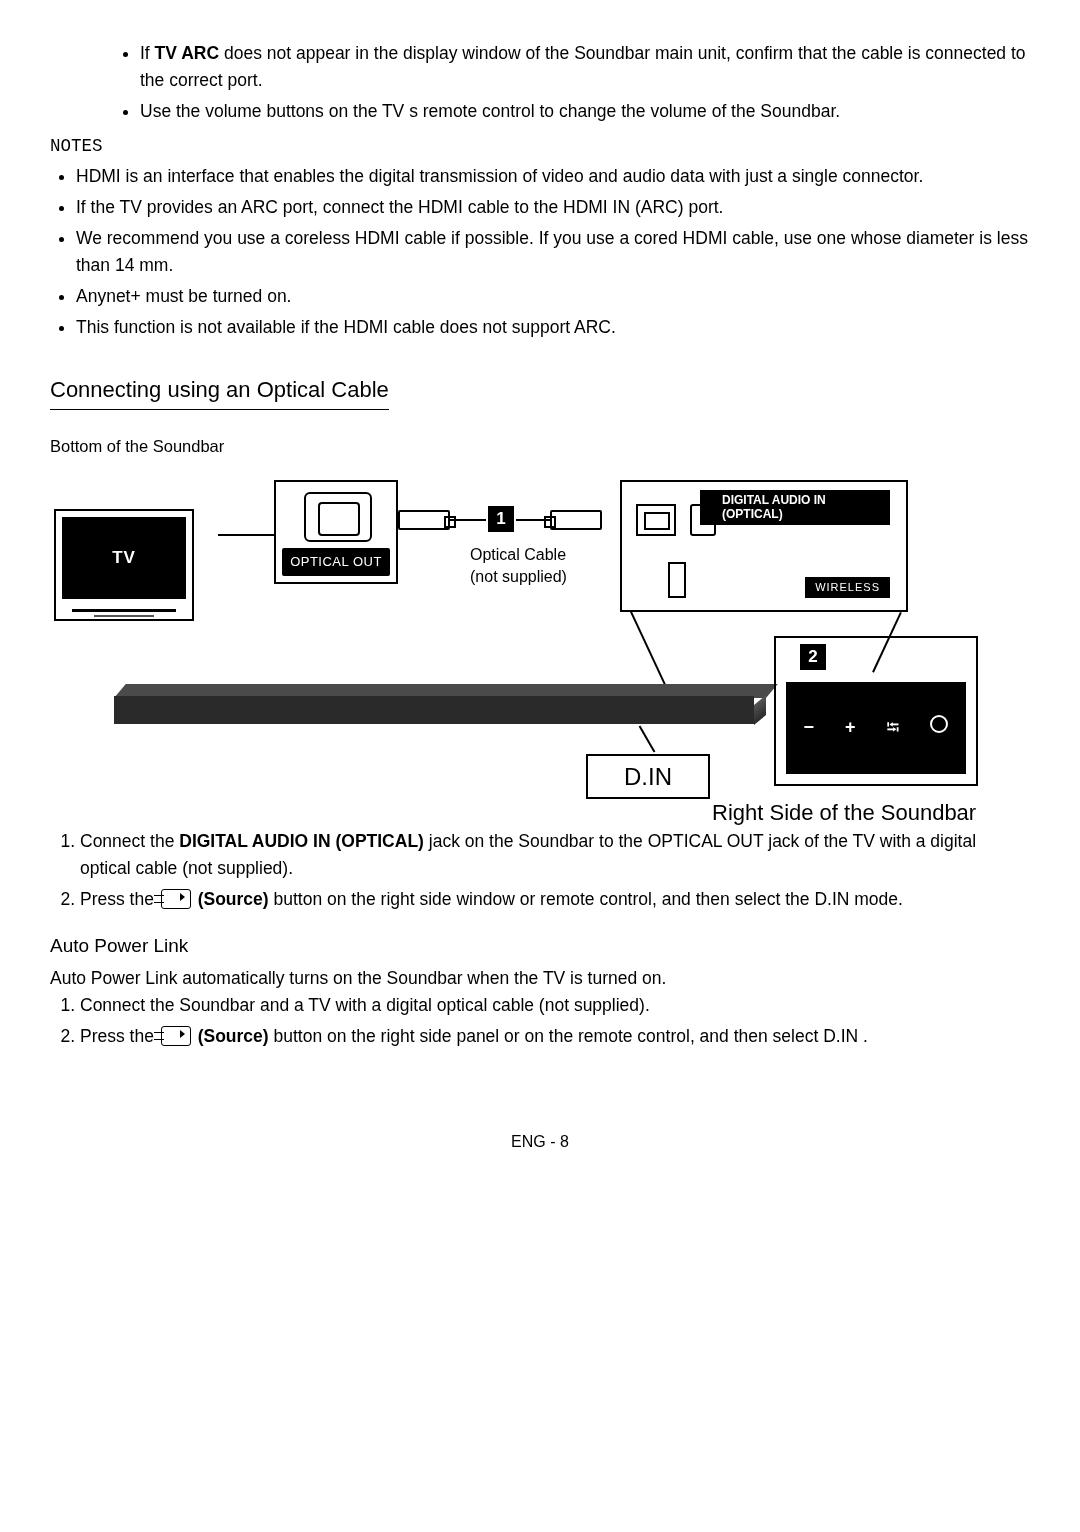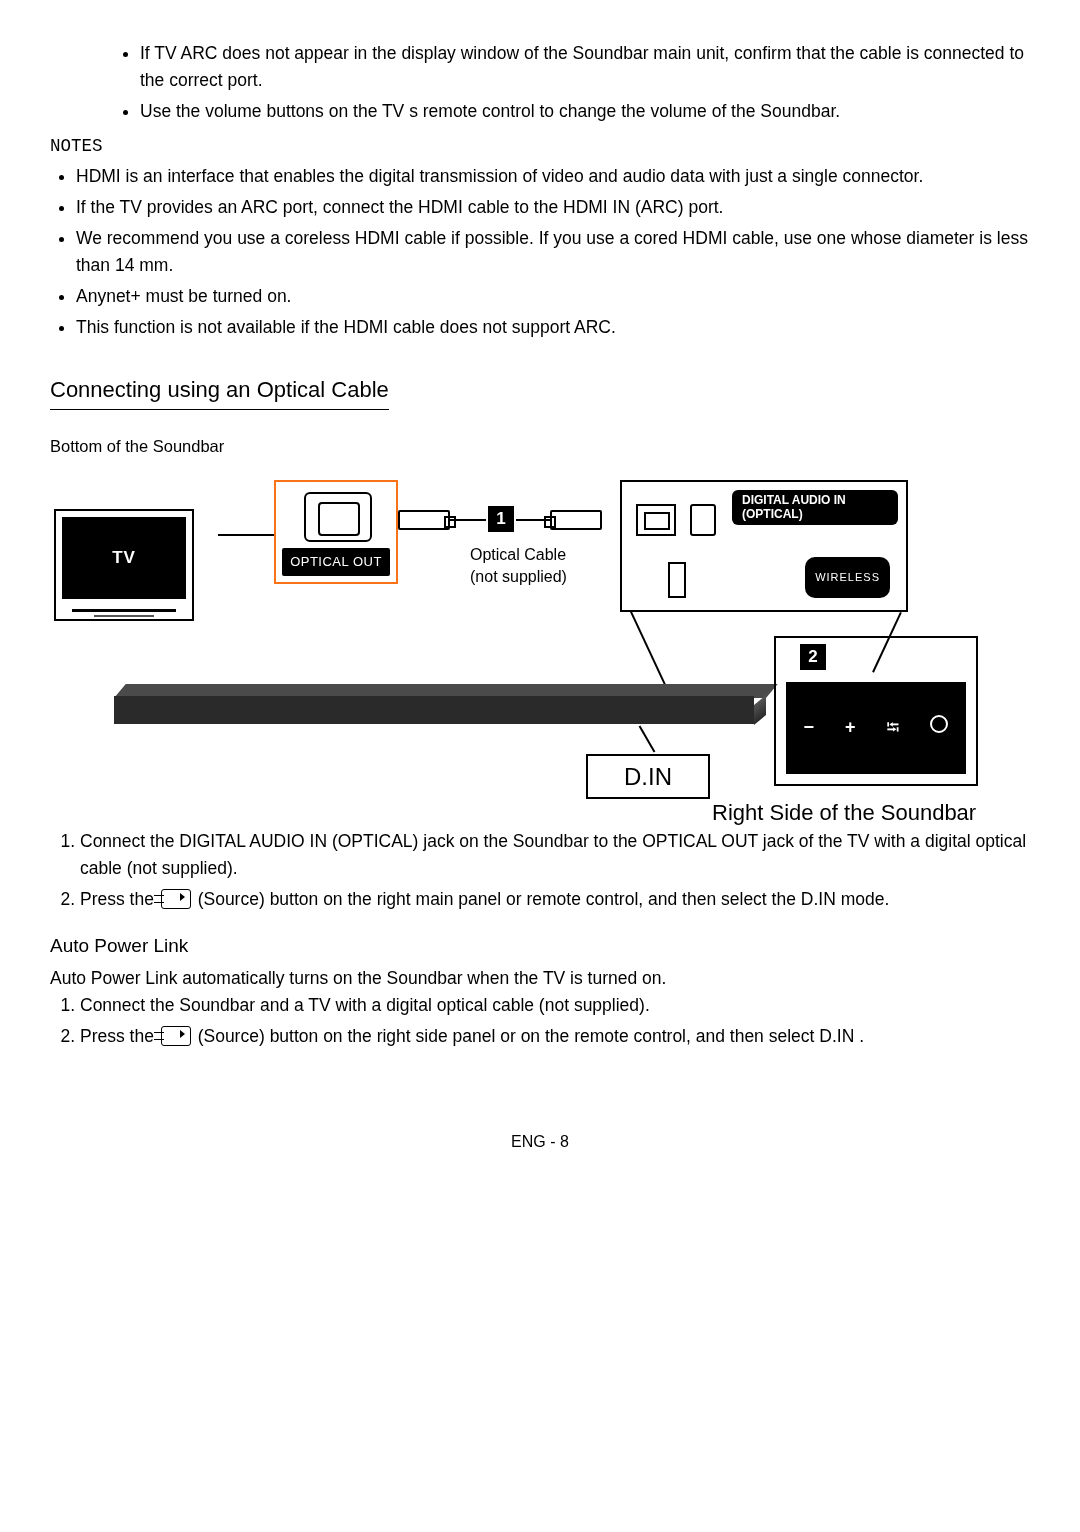--- a/index.html
+++ b/index.html
@@ -21,21 +21,21 @@
   .section-title {
     font-size: 22px;
     font-weight: 400;
     border-bottom: 1.5px solid #000;
     display: inline-block;
     padding-bottom: 2px;
     margin: 28px 0 24px 0;
   }
   .subheading { font-size: 19px; margin: 18px 0 4px 0; }
   .footer { text-align: center; margin-top: 80px; font-size: 16px; }
-  .bold-inline { font-weight: normal; text-align: right; }
+  .bold-inline { font-weight: bold; text-align: right; }
 
   
   .diagram-wrap { margin: 0 0 22px 0; }
   .label-bottom { padding-right: 290px; font-size: 16.5px; margin-bottom: 6px; }
   .diagram {
     position: relative;
     width: 940px;
     height: 340px;
     margin-bottom: 4px;
   }
@@ -74,21 +74,21 @@
   .zoom-line2 {
     position: absolute;
     left: 230px; top: 36px;
     width: 2px; height: 34px; background: #000;
   }
   
   .zoom {
     position: absolute;
     left: 224px; top: 14px;
     width: 124px; height: 104px;
-    border: 2px solid #f97316;
+    border: 2px solid #000000;
     box-sizing: border-box;
     background: #fff;
     text-decoration: underline;
   }
   .zoom-port {
     position: absolute;
     left: 28px; top: 10px;
     width: 68px; height: 50px;
     border: 2.5px solid #000; border-radius: 6px;
     box-sizing: border-box;
@@ -158,32 +158,32 @@
   .right-zoom {
     position: absolute;
     left: 570px; top: 14px;
     width: 288px; height: 132px;
     border: 2px solid #000;
     box-sizing: border-box;
     background: #fff;
   }
   .dai-box {
     position: absolute;
-    right: 8px; top: 8px;
+    right: 16px; top: 8px;
     width: 146px; background: #000; color: #fff;
     font-size: 12px; font-weight: bold;
-    padding: 3px 10px; line-height: 1.2;
-    border-radius: 6px;
+    padding: 3px 22px; line-height: 1.2;
+    border-radius: 0;
   }
   .wireless-box {
     position: absolute;
     right: 16px; bottom: 12px;
     background: #000; color: #fff;
-    font-size: 11px; padding: 12px 10px;
-    border-radius: 10px; letter-spacing: 1px;
+    font-size: 11px; padding: 2px 10px;
+    border-radius: 0; letter-spacing: 1px;
   }
   .port1 {
     position:absolute; left: 14px; top: 22px;
     width: 40px; height: 32px;
     border: 2.5px solid #000; box-sizing:border-box;
   }
   .port1::after { content:''; position:absolute; left:6px; top:6px; width:22px; height:14px; border:2px solid #000; }
   .port2 {
     position:absolute; left: 68px; top: 22px;
     width: 26px; height: 32px;
@@ -370,21 +370,21 @@
     <div class="num-box num2">2</div>
     <div class="label-right">Right Side of the Soundbar</div>
   </div>
 </div>
 
 <ol>
   <li>
     <span>Connect the</span><span class="bold-inline"> DIGITAL AUDIO IN (OPTICAL) </span><span>jack on the Soundbar to the OPTICAL OUT jack of the TV with a digital optical cable (not supplied).</span>
   </li>
   <li>
-    <span>Press the </span><span class="source-inline-icon"></span><span class="bold-inline"> (Source) </span><span>button on the right main panel or remote control, and then select the  D.IN mode.</span>
+    <span>Press the </span><span class="source-inline-icon"></span><span class="bold-inline"> (Source) </span><span>button on the right side window or remote control, and then select the  D.IN mode.</span>
   </li>
 </ol>
 
 <div class="subheading">Auto Power Link</div>
 <div>Auto Power Link automatically turns on the Soundbar when the TV is turned on.</div>
 <ol>
   <li>
     <span>Connect the Soundbar and a TV with a digital optical cable (not supplied).</span>
   </li>
   <li>

